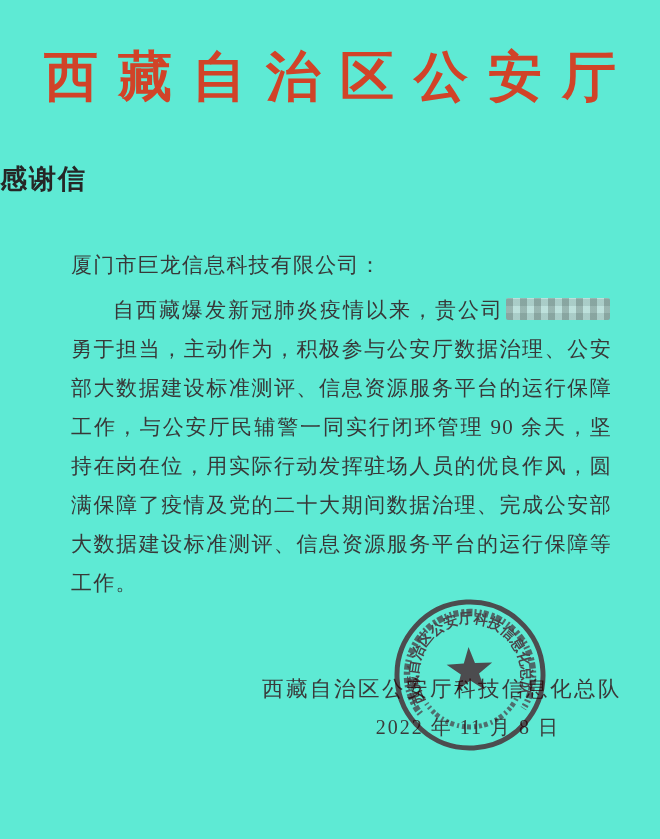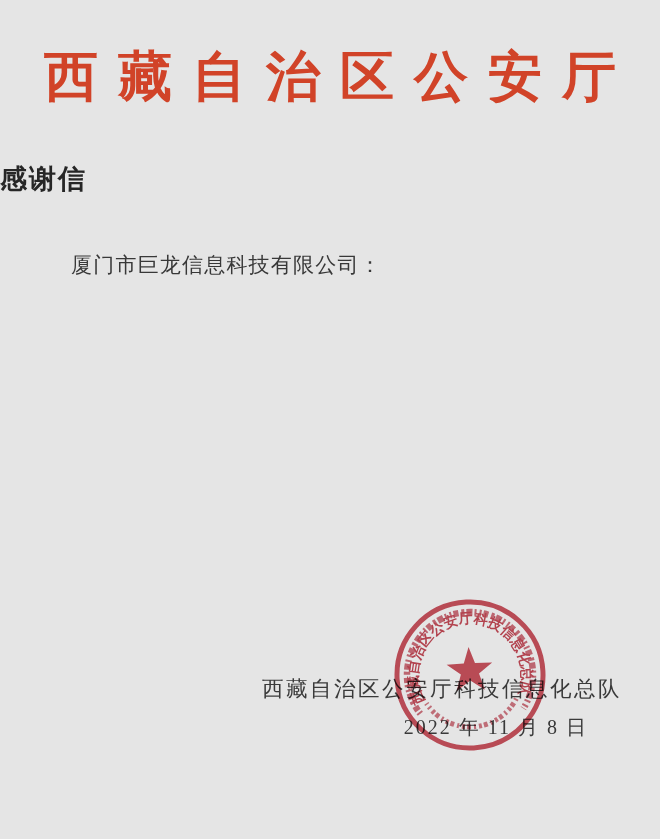--- a/index.html
+++ b/index.html
@@ -4,21 +4,21 @@
 <style>
   html, body {
     margin: 0;
     padding: 0;
     background: #ffffff;
   }
   .page {
     position: relative;
     width: 660px;
     height: 839px;
-    background: #e5e5e5;
+    background: #5eead4;
     overflow: hidden;
     font-family: "Liberation Serif", "DejaVu Serif", serif;
   }
   .letterhead {
     position: absolute;
     top: 44px;
     left: 0;
     width: 100%;
     text-align: center;
     font-size: 54px;
@@ -83,21 +83,21 @@
     color: #3a3a3a;
     line-height: 30px;
     white-space: nowrap;
   }
   .date-line {
     position: absolute;
     top: 712px;
     left: 0;
     width: 100%;
     box-sizing: border-box;
-    padding-right: 72px;
+    padding-right: 100px;
     text-align: right;
     font-size: 20px;
     letter-spacing: 2px;
     color: #3a3a3a;
     line-height: 30px;
     white-space: nowrap;
   }
   .seal {
     position: absolute;
     left: 392px;
@@ -142,20 +142,21 @@
 <body>
 
 <div class="page">
 
   <div class="letterhead">西藏自治区公安厅</div>
 
   <div class="letter-title">感谢信</div>
 
   <div class="letter-body">
     <p class="salutation">厦门市巨龙信息科技有限公司：</p>
+    <p class="para"><span>自西藏爆发新冠肺炎疫情以来，贵公司</span><span class="redacted"></span><span>勇于担当，主动作为，积极参与公安厅数据治理、公安部大数据建设标准测评、信息资源服务平台的运行保障工作，与公安厅民辅警一同实行闭环管理 90 余天，坚持在岗在位，用实际行动发挥驻场人员的优良作风，圆满保障了疫情及党的二十大期间数据治理、完成公安部大数据建设标准测评、信息资源服务平台的运行保障等工作。</span></p>
   </div>
 
   <div class="signature-line">西藏自治区公安厅科技信息化总队</div>
 
   <div class="date-line">2022 年 11 月 8 日</div>
 
   <svg class="seal" viewBox="0 0 156 156" aria-hidden="true">
 
     <circle class="rim" cx="78" cy="78" r="73"></circle>
 

